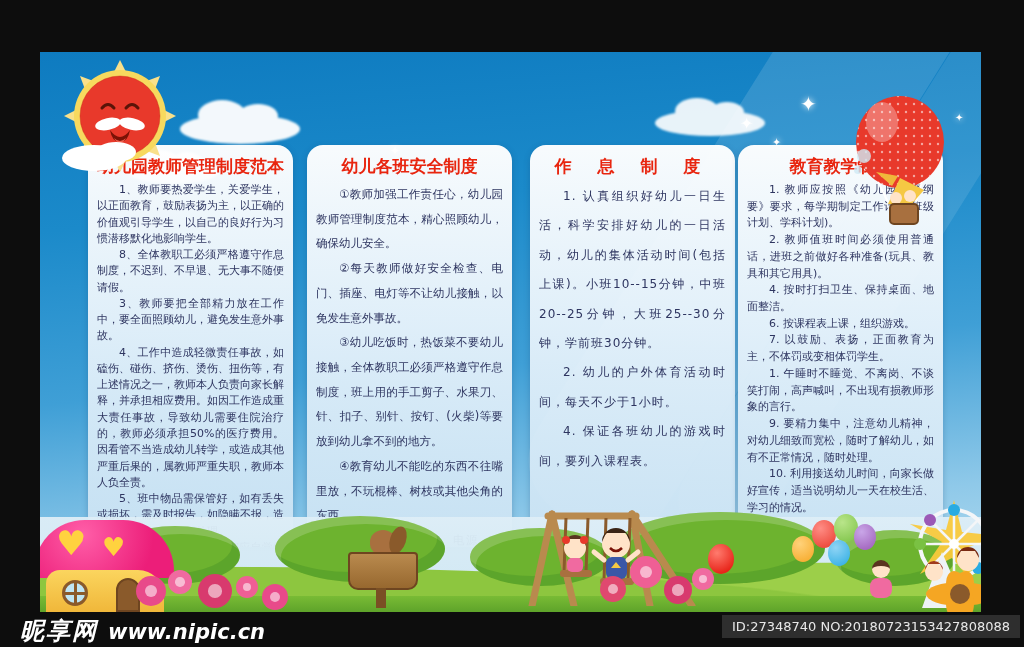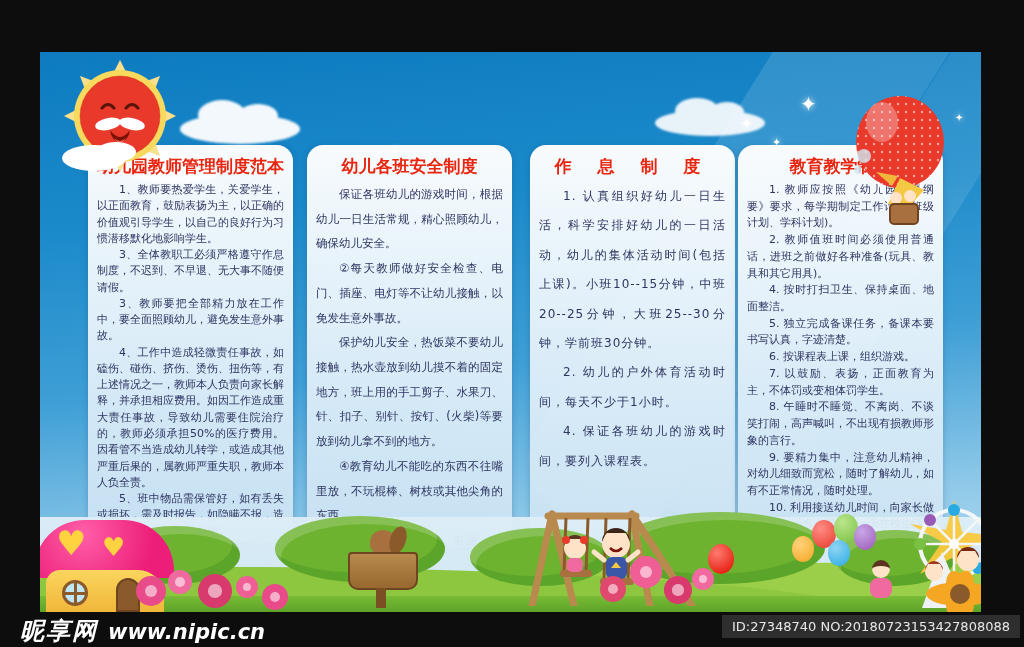--- a/index.html
+++ b/index.html
@@ -176,55 +176,54 @@
     <span class="sparkle" style="left:775px; top:100px; font-size:10px;">✦</span>
     <span class="sparkle" style="left:888px; top:86px; font-size:14px;">✦</span>
     <span class="sparkle" style="left:915px; top:60px; font-size:10px;">✦</span>
     <span class="sparkle" style="left:350px; top:92px; font-size:12px;">✦</span>
 
 
     <div class="panel p0">
       <div class="panel-heading">幼儿园教师管理制度范本</div>
       <div class="panel-body">
           <p>1、教师要热爱学生，关爱学生，以正面教育，鼓励表扬为主，以正确的价值观引导学生，以自己的良好行为习惯潜移默化地影响学生。</p>
-          <p>3、全体教职工必须严格遵守作息制度，不迟到、不早退、无大事不随便请假。</p>
+          <p>8、全体教职工必须严格遵守作息制度，不迟到、不早退、无大事不随便请假。</p>
           <p>3、教师要把全部精力放在工作中，要全面照顾幼儿，避免发生意外事故。</p>
           <p>4、工作中造成轻微责任事故，如磕伤、碰伤、挤伤、烫伤、扭伤等，有上述情况之一，教师本人负责向家长解释，并承担相应费用。如因工作造成重大责任事故，导致幼儿需要住院治疗的，教师必须承担50%的医疗费用。因看管不当造成幼儿转学，或造成其他严重后果的，属教师严重失职，教师本人负全责。</p>
           <p>5、班中物品需保管好，如有丢失或损坏，需及时报告，如隐瞒不报，造成不良后果，按失职处理。</p>
           <p>6、教师在校内、校外都应自觉维护教师形象和幼儿园声誉。上班期间要微笑面对家长，对家长和来宾态度友好。</p>
         </div>
     </div>
     <div class="panel p1">
       <div class="panel-heading">幼儿各班安全制度</div>
       <div class="panel-body">
-          <p>保证各班幼儿的游戏时间，根据幼儿一日生活常规，精心照顾幼儿，确保幼儿安全。</p>
+          <p>①教师加强工作责任心，幼儿园教师管理制度范本，精心照顾幼儿，确保幼儿安全。</p>
           <p>②每天教师做好安全检查、电门、插座、电灯等不让幼儿接触，以免发生意外事故。</p>
-          <p>保护幼儿安全，热饭菜不要幼儿接触，热水壶放到幼儿摸不着的固定地方，班上用的手工剪子、水果刀、针、扣子、别针、按钉、(火柴)等要放到幼儿拿不到的地方。</p>
+          <p>③幼儿吃饭时，热饭菜不要幼儿接触，全体教职工必须严格遵守作息制度，班上用的手工剪子、水果刀、针、扣子、别针、按钉、(火柴)等要放到幼儿拿不到的地方。</p>
           <p>④教育幼儿不能吃的东西不往嘴里放，不玩棍棒、树枝或其他尖角的东西。</p>
           <p>⑤下班前关好门窗、电源、水源、火源，保护幼儿安全、</p>
         </div>
     </div>
     <div class="panel p2">
       <div class="panel-heading">作 息 制 度</div>
       <div class="panel-body">
           <p>1. 认真组织好幼儿一日生活，科学安排好幼儿的一日活动，幼儿的集体活动时间(包括上课)。小班10--15分钟，中班20--25分钟，大班25--30分钟，学前班30分钟。</p>
           <p>2. 幼儿的户外体育活动时间，每天不少于1小时。</p>
           <p>4. 保证各班幼儿的游戏时间，要列入课程表。</p>
         </div>
     </div>
     <div class="panel p3">
       <div class="panel-heading">教育教学制度</div>
       <div class="panel-body">
           <p>1. 教师应按照《幼儿园教育纲要》要求，每学期制定工作计划(班级计划、学科计划)。</p>
           <p>2. 教师值班时间必须使用普通话，进班之前做好各种准备(玩具、教具和其它用具)。</p>
           <p>4. 按时打扫卫生、保持桌面、地面整洁。</p>
-          <p>5. 独立完成备课任务，备课本要书写认真，字迹清楚。</p>
           <p>6. 按课程表上课，组织游戏。</p>
           <p>7. 以鼓励、表扬，正面教育为主，不体罚或变相体罚学生。</p>
-          <p>8. 午睡时不睡觉、不离岗、不谈笑打闹，高声喊叫，不出现有损教师形象的言行。</p>
+          <p>1. 午睡时不睡觉、不离岗、不谈笑打闹，高声喊叫，不出现有损教师形象的言行。</p>
           <p>9. 要精力集中，注意幼儿精神，对幼儿细致而宽松，随时了解幼儿，如有不正常情况，随时处理。</p>
           <p>10. 利用接送幼儿时间，向家长做好宣传，适当说明幼儿一天在校生活、学习的情况。</p>
         </div>
     </div>
 
     <div class="ground"></div>
     <div class="tree" style="left:70px; bottom:28px; width:130px; height:58px;"></div>
     <div class="tree" style="left:235px; bottom:30px; width:170px; height:66px;"></div>
     <div class="tree" style="left:430px; bottom:26px; width:140px; height:58px;"></div>
     <div class="tree" style="left:575px; bottom:28px; width:210px; height:72px;"></div>

